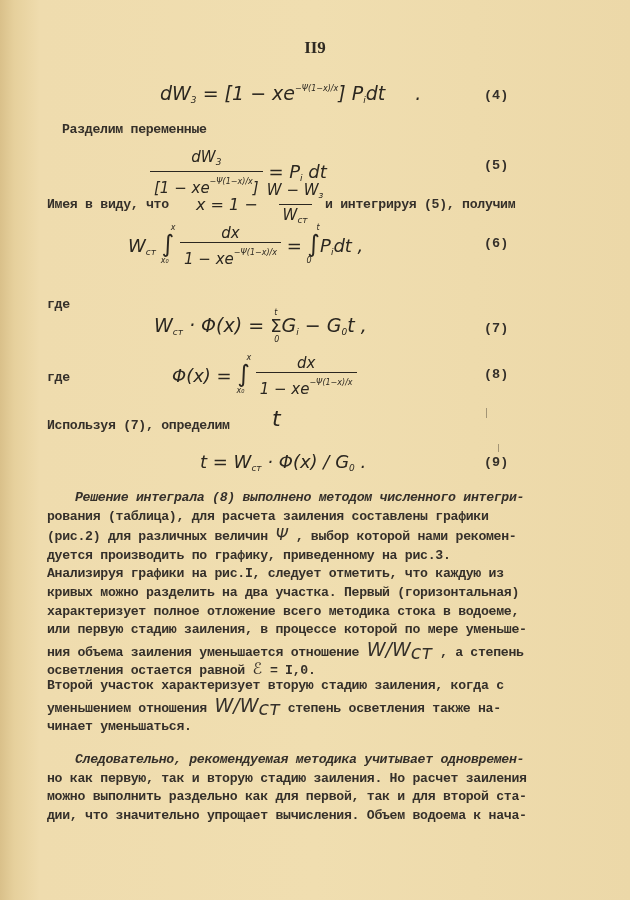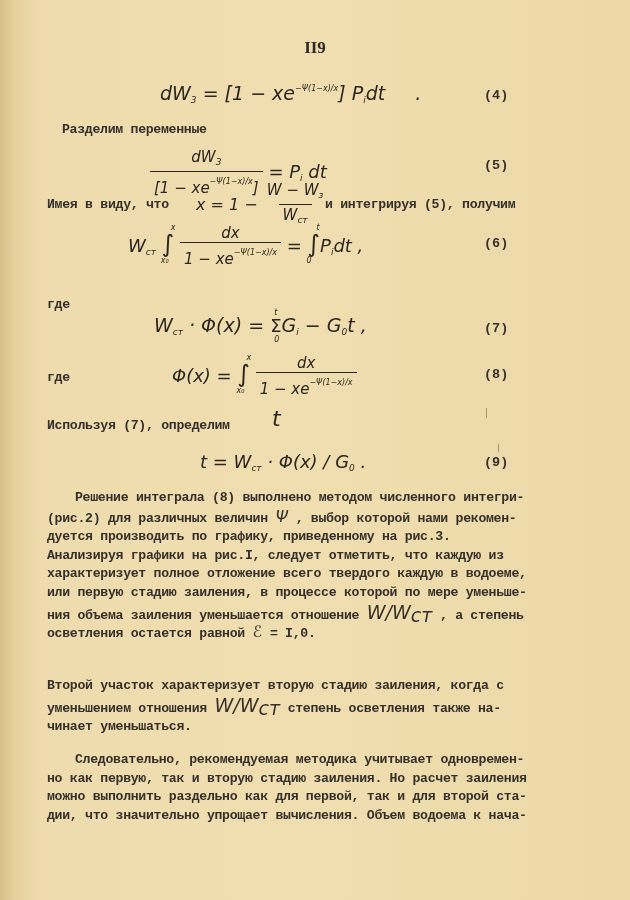--- a/index.html
+++ b/index.html
@@ -20,21 +20,21 @@
     .frac { display: inline-flex; flex-direction: column; align-items: center; vertical-align: middle; }
     .frac .num { font-size: 15px; line-height: 18px; padding: 0 4px; }
     .frac .den { border-top: 1.3px solid #2b2720; font-size: 15px; line-height: 20px; padding: 0 4px; }
     .sup { font-size: 8px; vertical-align: 9px; }
     .sub { font-size: 9px; vertical-align: -3px; }
     .intg { font-size: 24px; line-height: 1; position: relative; display: inline-block; font-style: normal; }
     .intg .lim-top { position: absolute; top: -8px; left: 9px; font-size: 8px; font-style: italic; }
     .intg .lim-bot { position: absolute; bottom: -9px; left: -1px; font-size: 8px; font-style: italic; }
     .para { position: absolute; left: 47px; width: 560px; line-height: 18.6px; }
     .para .line { display: block; white-space: nowrap; }
-    .indent { padding-left: 28px; }
+    .indent { padding-left: 28px; font-style: italic; }
     .inline-hand { font-family: "DejaVu Sans", sans-serif; font-style: italic; font-weight: normal; font-size: 19px; letter-spacing: 0; }
     .tick { position: absolute; width: 1px; background: #5a5040; opacity: 0.5; }
   </style>
 </head>
 <body>
 
 <div class="page">
 
   <div class="abs pagenum">II9</div>
 
@@ -98,24 +98,26 @@
   <div class="abs typed" style="left:47px; top:418px;">Используя (7), определим</div>
   <div class="abs hand" style="left:272px; top:406px; font-size:22px;">t</div>
 
   <div class="abs hand" style="left:200px; top:451px; font-size:18px;font-style:italic;">
     <span>t = W</span><span class="sub">ст</span><span> · Φ(x) / G</span><span class="sub">0</span><span>  .</span>
   </div>
   <div class="abs eqnum" style="left:484px; top:455px;">(9)</div>
 
   <div class="para typed" style="top:489px;">
     <span class="line indent">Решение интеграла (8) выполнено методом численного интегри-</span>
+    <span class="line">рования (таблица), для расчета заиления составлены графики</span>
     <span class="line"><span>(рис.2) для различных величин</span> <span class="inline-hand" style="font-size:16px;">Ψ</span><span> , выбор которой нами рекомен-</span></span>
     <span class="line">дуется производить по графику, приведенному на рис.3.</span>
     <span class="line">Анализируя графики на рис.I, следует отметить, что каждую из</span>
-    <span class="line">характеризует полное отложение всего твердого каждую в водоеме,</span>
+    <span class="line">кривых можно разделить на два участка. Первый (горизонтальная)</span>
+    <span class="line">характеризует полное отложение всего методика стока в водоеме,</span>
     <span class="line">или первую стадию заиления, в процессе которой по мере уменьше-</span>
     <span class="line" style="height:20px;"><span>ния объема заиления уменьшается отношение</span>  <span class="inline-hand">W/W</span><span class="inline-hand sub">ст</span><span> , а степень</span></span>
     <span class="line"><span>осветления остается равной</span>    <span class="inline-hand" style="font-size:16px;">ℰ</span><span> = I,0.</span></span>
   </div>
 
   <div class="para typed" style="top:677px;">
     <span class="line">Второй участок характеризует вторую стадию заиления, когда с</span>
     <span class="line" style="height:22px;"><span>уменьшением отношения</span>  <span class="inline-hand">W/W</span><span class="inline-hand sub">ст</span><span>   степень осветления также на-</span></span>
     <span class="line">чинает уменьшаться.</span>
   </div>

